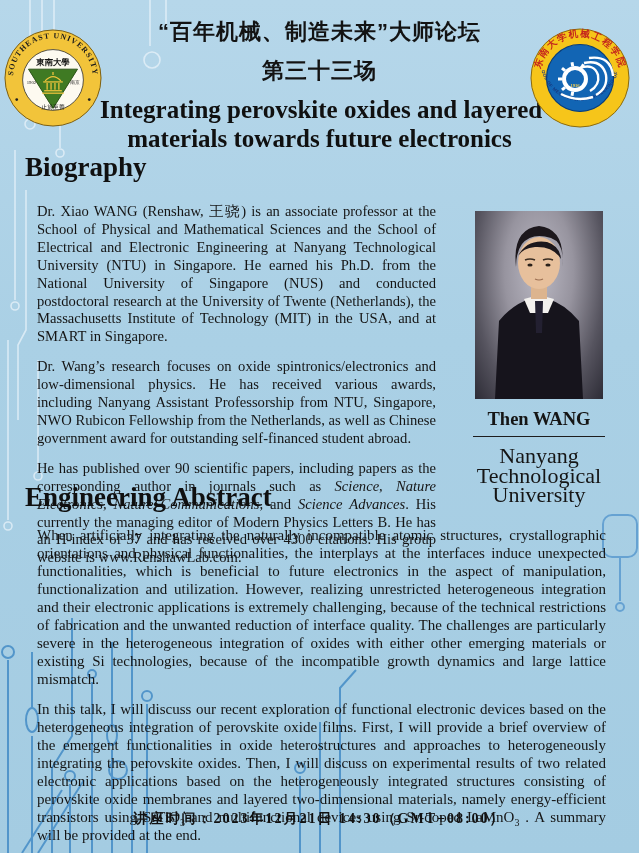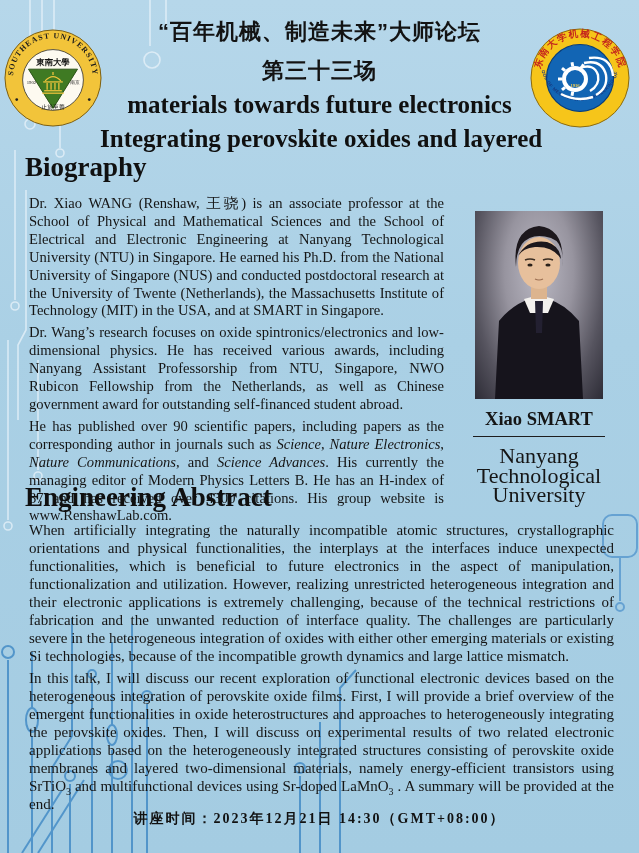--- a/index.html
+++ b/index.html
@@ -18,21 +18,21 @@
   .titles{position:absolute;top:12px;left:100px;right:100px;text-align:center;}
   .title-cn{font-family:"Liberation Sans",sans-serif;font-weight:bold;font-size:22px;line-height:39px;color:#131313;letter-spacing:1px;white-space:nowrap;}
   .title-en{font-family:"Liberation Serif",serif;font-weight:bold;font-size:25px;line-height:29px;color:#101010;white-space:nowrap;}
   .title-en.first{margin-top:5px;}
   .section{position:absolute;left:25px;}
   .bio-section{top:150px;right:24px;}
   .abstract-section{top:480px;right:21px;}
   h2.sec-head{margin:0 0 7px 0;font-size:27px;line-height:34px;font-weight:bold;color:#101010;}
   .bio-row{display:flex;gap:15px;align-items:flex-start;}
   .bio-text{width:442px;font-size:14.6px;line-height:17.9px;text-align:justify;}
-  .bio-text p,.abstract-text p{margin:4px;}
+  .bio-text p,.abstract-text p{margin:12px;}
   .abstract-text{font-size:15px;line-height:18px;text-align:justify;}
   .speaker-col{flex:1;display:flex;flex-direction:column;align-items:center;padding-top:20px;}
   .photo{width:128px;height:188px;position:relative;overflow:hidden;
     background:radial-gradient(ellipse at 50% 32%,#bbb9c4 0%,#97949f 38%,#56545f 72%,#2d2c36 100%);}
   .photo svg{position:absolute;left:0;top:0;}
   .speaker-name{margin-top:10px;font-weight:bold;font-size:18.5px;line-height:20px;}
   .name-rule{width:132px;border-top:1.6px solid #1d1d1d;margin-top:7px;}
   .speaker-affil{margin-top:9px;width:152px;font-size:22px;line-height:19.5px;text-align:center;}
   .footer{position:absolute;top:761px;left:0;right:0;text-align:center;}
   .footer .fline{font-size:14px;line-height:28px;font-weight:bold;letter-spacing:2px;color:#111;margin-top:44px;}
@@ -126,22 +126,22 @@
       </g>
       <text x="28" y="56" text-anchor="middle" font-size="4.8" fill="#111">1902</text>
       <text x="72.5" y="56" text-anchor="middle" font-size="4.8" fill="#111">南京</text>
       <text x="50" y="82" text-anchor="middle" font-size="6" fill="#111">止於至善</text>
     </svg>
   </div>
 
   <div class="titles">
     <div class="title-cn">“百年机械、制造未来”大师论坛</div>
     <div class="title-cn">第三十三场</div>
+    <div class="title-en first">Integrating perovskite oxides and layered</div>
     <div class="title-en">materials towards future electronics</div>
-    <div class="title-en first">Integrating perovskite oxides and layered</div>
   </div>
 
   <div class="logo logo-right">
     <svg width="100" height="100" viewBox="0 0 100 100">
       <circle cx="50" cy="50" r="49" fill="#F6C51A" stroke="#8a6a10" stroke-width="1"></circle>
       <circle cx="50" cy="50" r="33.5" fill="#1265B4" stroke="#083d7a" stroke-width="1.2"></circle>
       <defs>
         <path id="arcTopR" d="M 11,60 A 40.5,40.5 0 1 1 89,60" fill="none"></path>
         <path id="arcBotR" d="M 12,44 A 39.5,39.5 0 0 0 88,44" fill="none"></path>
       </defs>
@@ -188,21 +188,21 @@
             <path d="M43,45 Q52,28 72,31 Q85,35 86,48 Q78,35 60,36 Q48,37 43,45 Z" fill="#1c171c"></path>
             <g stroke="#3a2c22" stroke-width="1.6" fill="none">
               <path d="M50,49 Q55,47 60,49"></path>
               <path d="M68,49 Q73,47 78,49"></path>
             </g>
             <ellipse cx="55" cy="54" rx="2.6" ry="1.6" fill="#2a2019"></ellipse>
             <ellipse cx="73" cy="54" rx="2.6" ry="1.6" fill="#2a2019"></ellipse>
             <path d="M60,68 Q64,70 68,68" stroke="#9c6f52" stroke-width="1.2" fill="none"></path>
           </svg>
         </div>
-        <div class="speaker-name">Xiao SMART</div>
+        <div class="speaker-name">Then WANG</div>
         <div class="name-rule"></div>
         <div class="speaker-affil">Nanyang Technological University</div>
       </div>
     </div>
   </div>
 
   <div class="section abstract-section">
     <h2 class="sec-head">Engineering Abstract</h2>
     <div class="abstract-text">
       <p>When artificially integrating the naturally incompatible atomic structures, crystallographic orientations and physical functionalities, the interplays at the interfaces induce unexpected functionalities, which is beneficial to future electronics in the aspect of manipulation, functionalization and utilization. However, realizing unrestricted heterogeneous integration and their electronic applications is extremely challenging, because of the technical restrictions of fabrication and the unwanted reduction of interface quality. The challenges are particularly severe in the heterogeneous integration of oxides with either other emerging materials or existing Si technologies, because of the incompatible growth dynamics and large lattice mismatch.</p>

